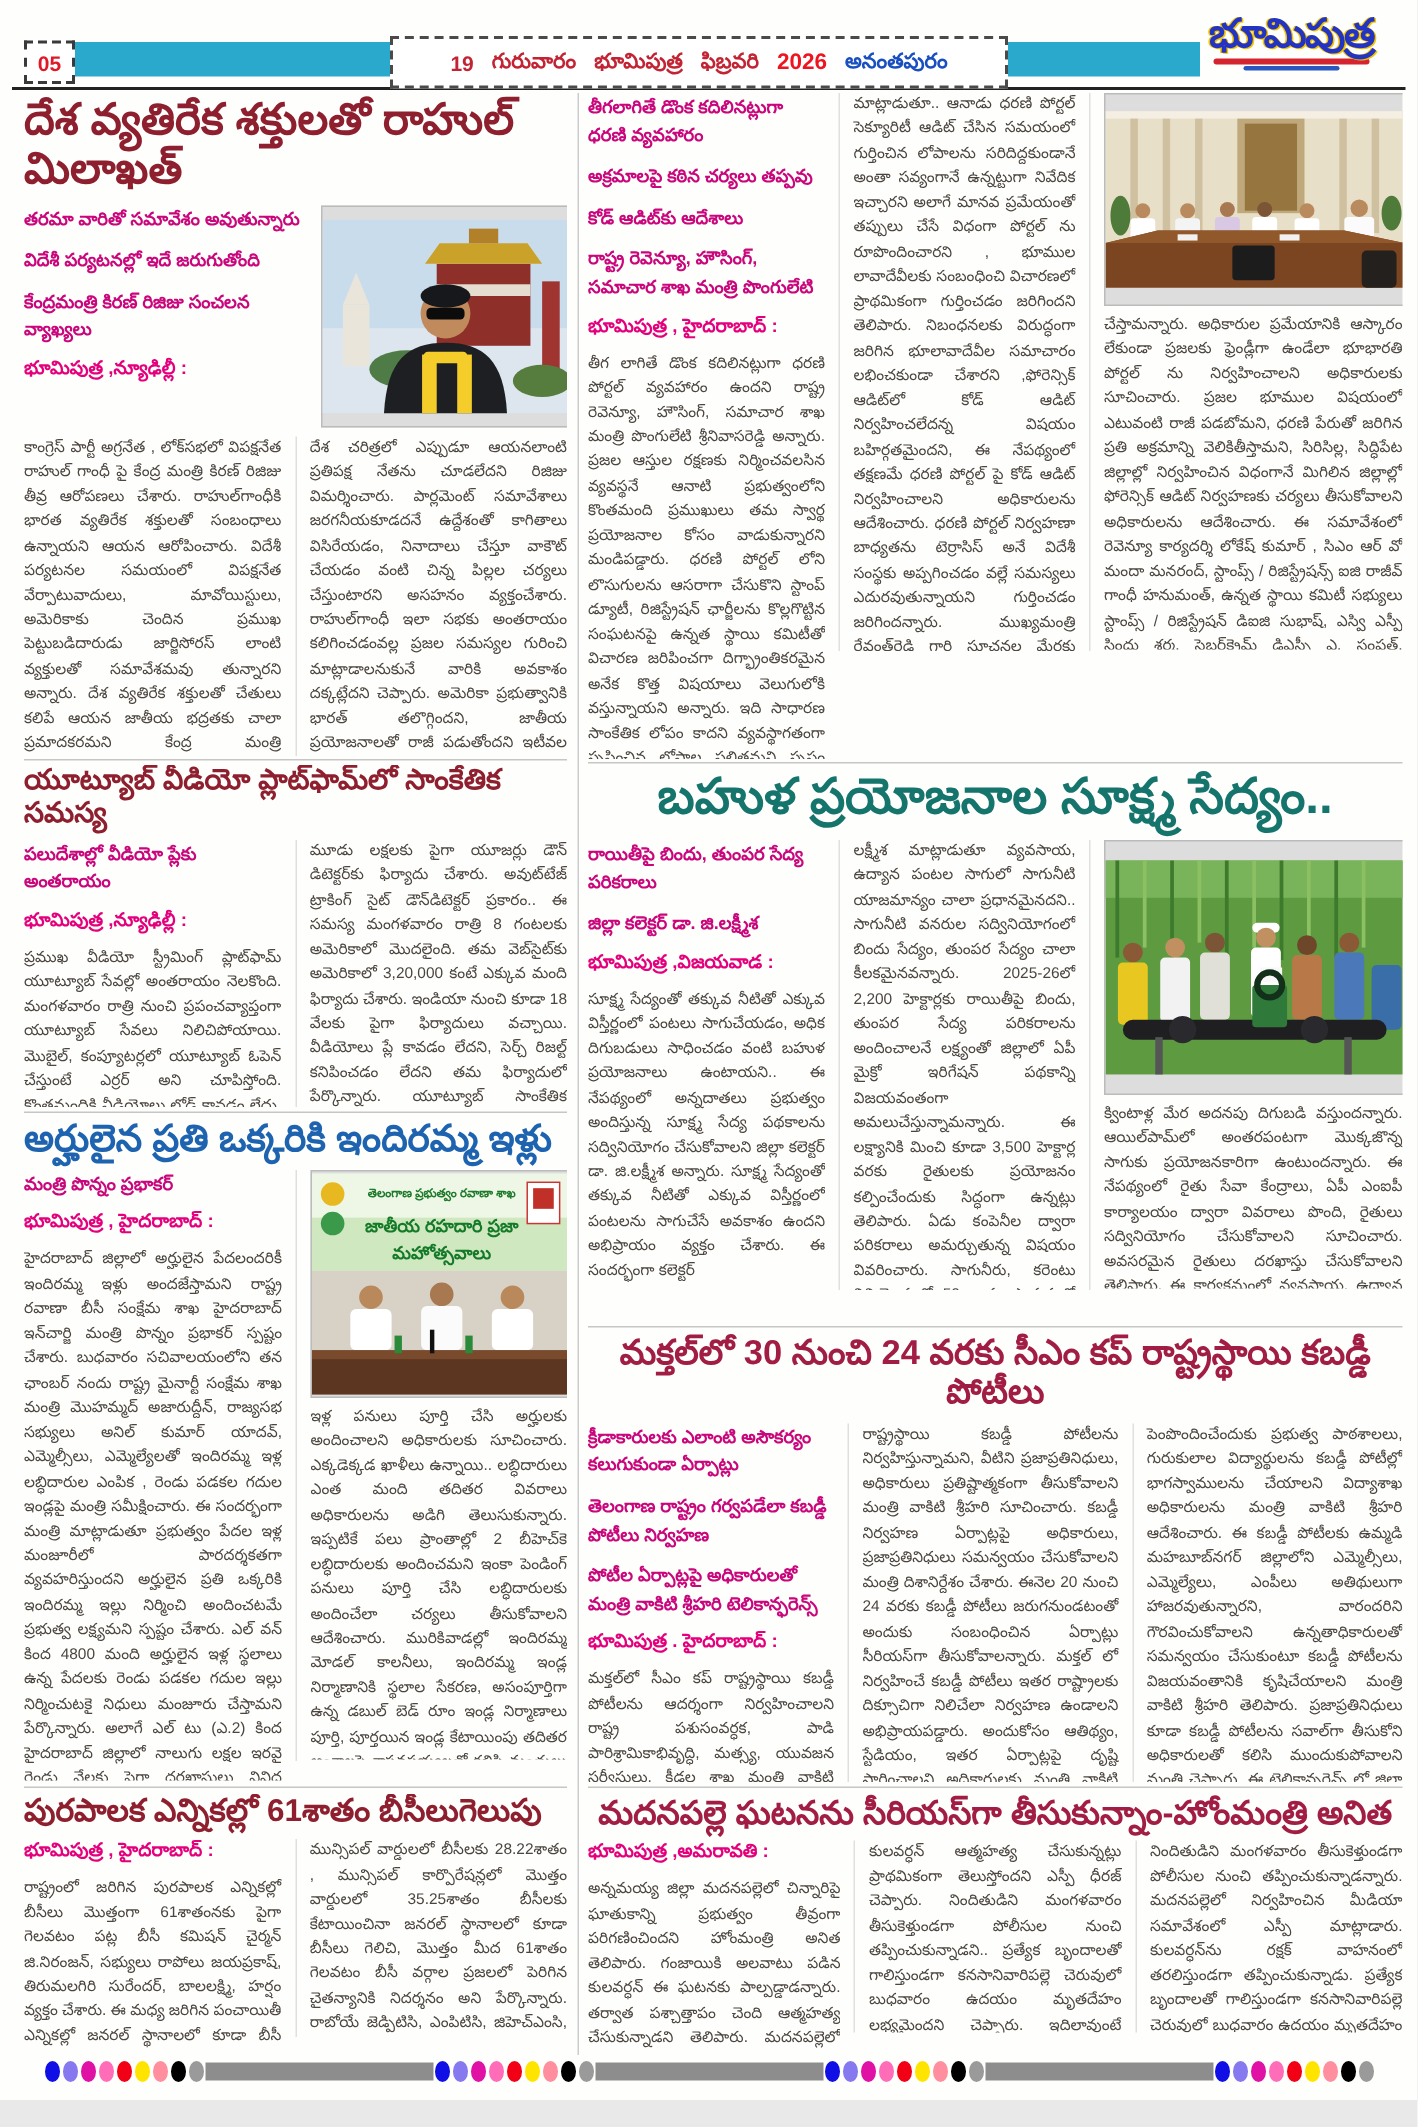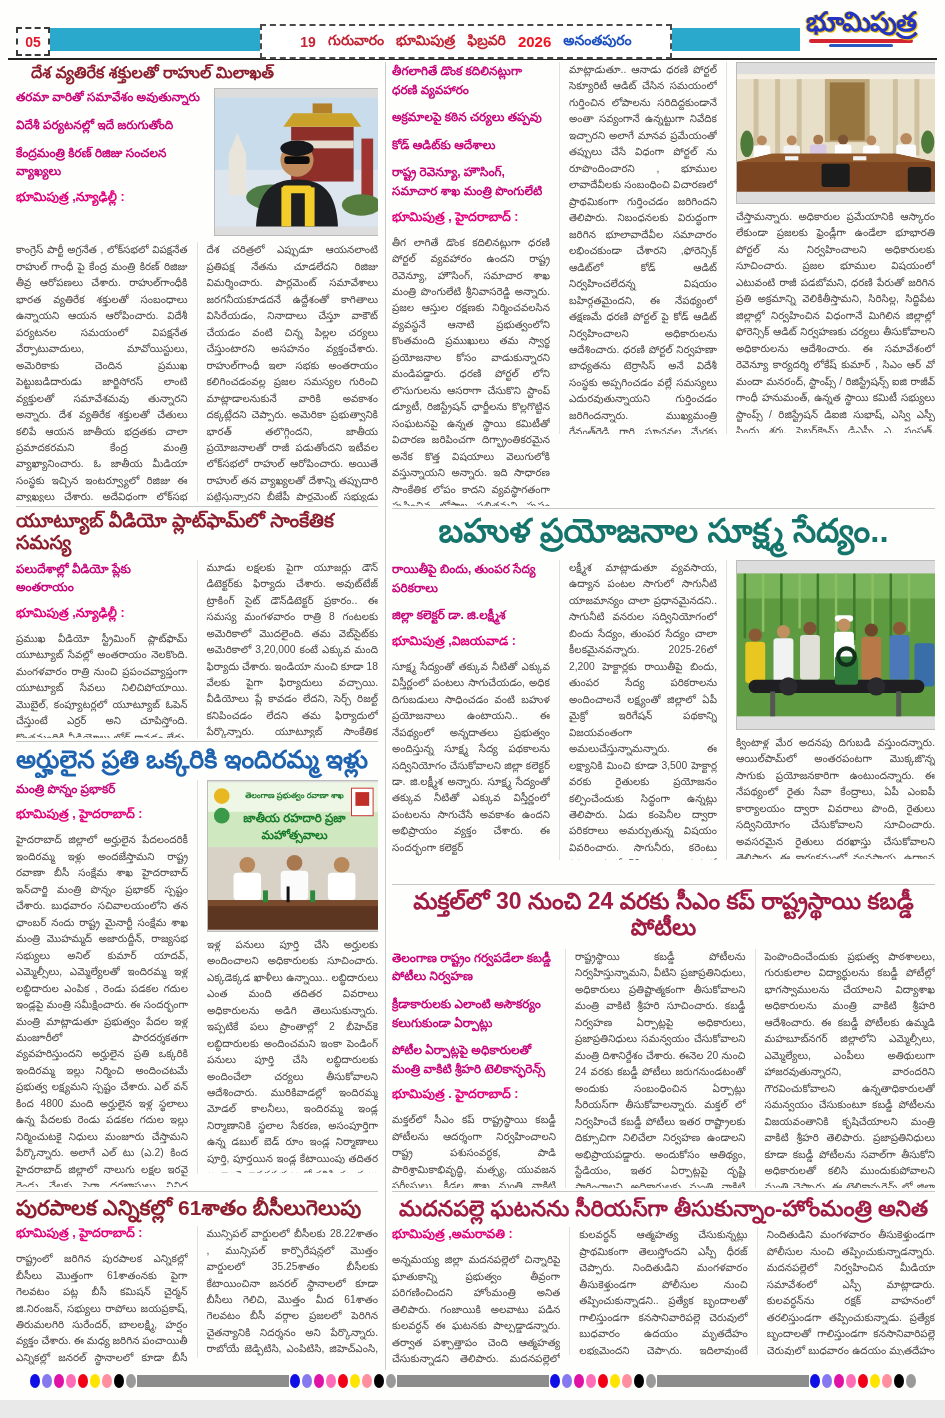--- a/index.html
+++ b/index.html
@@ -58,21 +58,21 @@
   </div>
   <div class="h-mast">
     <div class="h-mast-text">భూమిపుత్ర</div>
     <span class="h-mast-redline"></span>
     <span class="h-mast-blueline"></span>
   </div>
   <div class="rule-top"></div>
   <div class="v-main"></div>
 
   <section class="article" style="left:16px;top:64px;width:362px;height:440px;">
-    <h2 class="headline hl-maroon" style="font-size:16px;margin-left:15px;">దేశ వ్యతిరేక శక్తులతో రాహుల్ మిలాఖత్</h2>
+    <h2 class="headline hl-maroon" style="font-size:29px;">దేశ వ్యతిరేక శక్తులతో రాహుల్ మిలాఖత్</h2>
     <div class="cols" style="height:150px;">
       <div class="col" style="max-width:186px;flex:0 0 186px;">
         <div>
             <div class="sub-point">తరమా వారితో సమావేశం అవుతున్నారు</div>
             <div class="sub-point">విదేశీ పర్యటనల్లో ఇదే జరుగుతోంది</div>
             <div class="sub-point">కేంద్రమంత్రి కిరణ్ రిజిజు సంచలన వ్యాఖ్యలు</div>
           </div>
         <div class="byline">భూమిపుత్ర ,న్యూఢిల్లీ :</div>
       </div>
       <div class="col" style="border:none;padding-left:6px;margin-left:6px;flex:1;">
@@ -266,22 +266,22 @@
     </div>
   </section>
 
   <div class="hsep" style="left:392px;top:884px;width:543px;"></div>
 
   <section class="article" style="left:392px;top:888px;width:543px;height:300px;">
     <h2 class="headline hl-wine" style="font-size:23px;text-align:center;margin-bottom:8px;">మక్తల్‌లో 30 నుంచి 24 వరకు సీఎం కప్ రాష్ట్రస్థాయి కబడ్డీ పోటీలు</h2>
     <div class="cols" style="height:252px;">
       <div class="col" style="flex:0 0 164px;max-width:164px;">
         <div>
+            <div class="sub-point">క్రీడాకారులకు ఎలాంటి అసౌకర్యం కలుగుకుండా ఏర్పాట్లు</div>
             <div class="sub-point">తెలంగాణ రాష్ట్రం గర్వపడేలా కబడ్డీ పోటీలు నిర్వహణ</div>
-            <div class="sub-point">క్రీడాకారులకు ఎలాంటి అసౌకర్యం కలుగుకుండా ఏర్పాట్లు</div>
             <div class="sub-point">పోటీల ఏర్పాట్లపై అధికారులతో మంత్రి వాకిటి శ్రీహరి టెలికాన్ఫరెన్స్</div>
           </div>
         <div class="byline">భూమిపుత్ర . హైదరాబాద్ :</div>
         <div class="bodytext">మక్తల్‌లో సీఎం కప్ రాష్ట్రస్థాయి కబడ్డీ పోటీలను ఆదర్శంగా నిర్వహించాలని రాష్ట్ర పశుసంవర్ధక, పాడి పారిశ్రామికాభివృద్ధి, మత్స్య, యువజన సర్వీసులు, క్రీడల శాఖ మంత్రి వాకిటి శ్రీహరి జిల్లా అధికారులతో టెలికాన్ఫరెన్స్ నిర్వహించారు. తెలంగాణ రాష్ట్రం గర్వపడేలా ఈసారి సీఎం కప్</div>
       </div>
       <div class="col bodytext">రాష్ట్రస్థాయి కబడ్డీ పోటీలను నిర్వహిస్తున్నామని, వీటిని ప్రజాప్రతినిధులు, అధికారులు ప్రతిష్టాత్మకంగా తీసుకోవాలని మంత్రి వాకిటి శ్రీహరి సూచించారు. కబడ్డీ నిర్వహణ ఏర్పాట్లపై అధికారులు, ప్రజాప్రతినిధులు సమన్వయం చేసుకోవాలని మంత్రి దిశానిర్దేశం చేశారు. ఈనెల 20 నుంచి 24 వరకు కబడ్డీ పోటీలు జరుగనుండటంతో అందుకు సంబంధించిన ఏర్పాట్లు సీరియస్‌గా తీసుకోవాలన్నారు. మక్తల్ లో నిర్వహించే కబడ్డీ పోటీలు ఇతర రాష్ట్రాలకు దిక్సూచిగా నిలిచేలా నిర్వహణ ఉండాలని అభిప్రాయపడ్డారు. అందుకోసం ఆతిథ్యం, స్టేడియం, ఇతర ఏర్పాట్లపై దృష్టి సారించాలని అధికారులకు మంత్రి వాకిటి శ్రీహరి సూచించారు. ఈ కబడ్డీ పోటీల్లో పాల్గొనేందుకు 33 జిల్లాలనుంచి క్రీడాకారులు రానుండటంతో అన్ని ఏర్పాట్లు చేయాల్సిన బాధ్యత మనపై ఉందని మంత్రి వాకిటి శ్రీహరి స్పష్టం చేశారు. జిల్లాల్లో పాల్గొనేందుకు వచ్చే వారికి వసతులు తదితర అంశాల్లో ఎలాంటి అసౌకర్యం కలుగకుండా చూసుకోవాలని తెలిపారు. క్రీడాస్ఫూర్తిని</div>
       <div class="col bodytext">పెంపొందించేందుకు ప్రభుత్వ పాఠశాలలు, గురుకులాల విద్యార్థులను కబడ్డీ పోటీల్లో భాగస్వాములను చేయాలని విద్యాశాఖ అధికారులను మంత్రి వాకిటి శ్రీహరి ఆదేశించారు. ఈ కబడ్డీ పోటీలకు ఉమ్మడి మహబూబ్‌నగర్ జిల్లాలోని ఎమ్మెల్సీలు, ఎమ్మెల్యేలు, ఎంపీలు అతిథులుగా హాజరవుతున్నారని, వారందరిని గౌరవించుకోవాలని ఉన్నతాధికారులతో సమన్వయం చేసుకుంటూ కబడ్డీ పోటీలను విజయవంతానికి కృషిచేయాలని మంత్రి వాకిటి శ్రీహరి తెలిపారు. ప్రజాప్రతినిధులు కూడా కబడ్డీ పోటీలను సవాల్‌గా తీసుకోని అధికారులతో కలిసి ముందుకుపోవాలని మంత్రి చెప్పారు. ఈ టెలికాన్ఫరెన్స్ లో జిల్లా అదనపు కలెక్టర్, జిల్లా ఉన్నతాధికారులు, జిల్లా క్రీడల అధికారి, విద్యుత్, మున్సిపల్ కమిషనర్లు, తహసీల్దార్లు, ఎంపీడీవో అధికారులు, మున్సిపల్ చైర్మన్ వాకిటి మానస హన్మంతులు పాల్గొన్నారు.</div>
     </div>
   </section>
 

